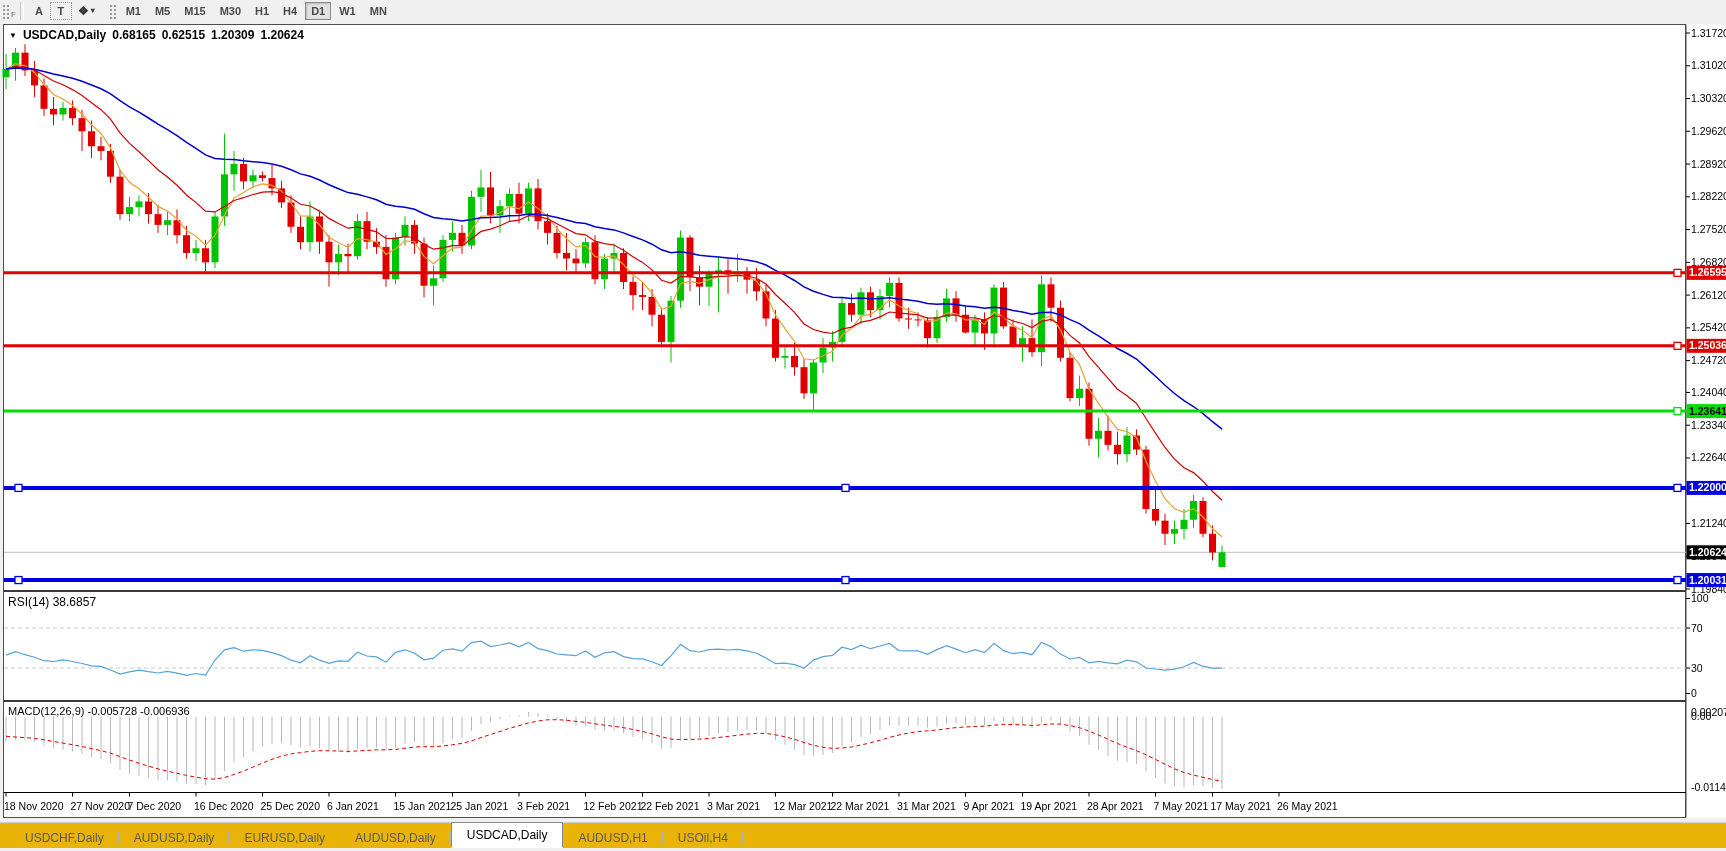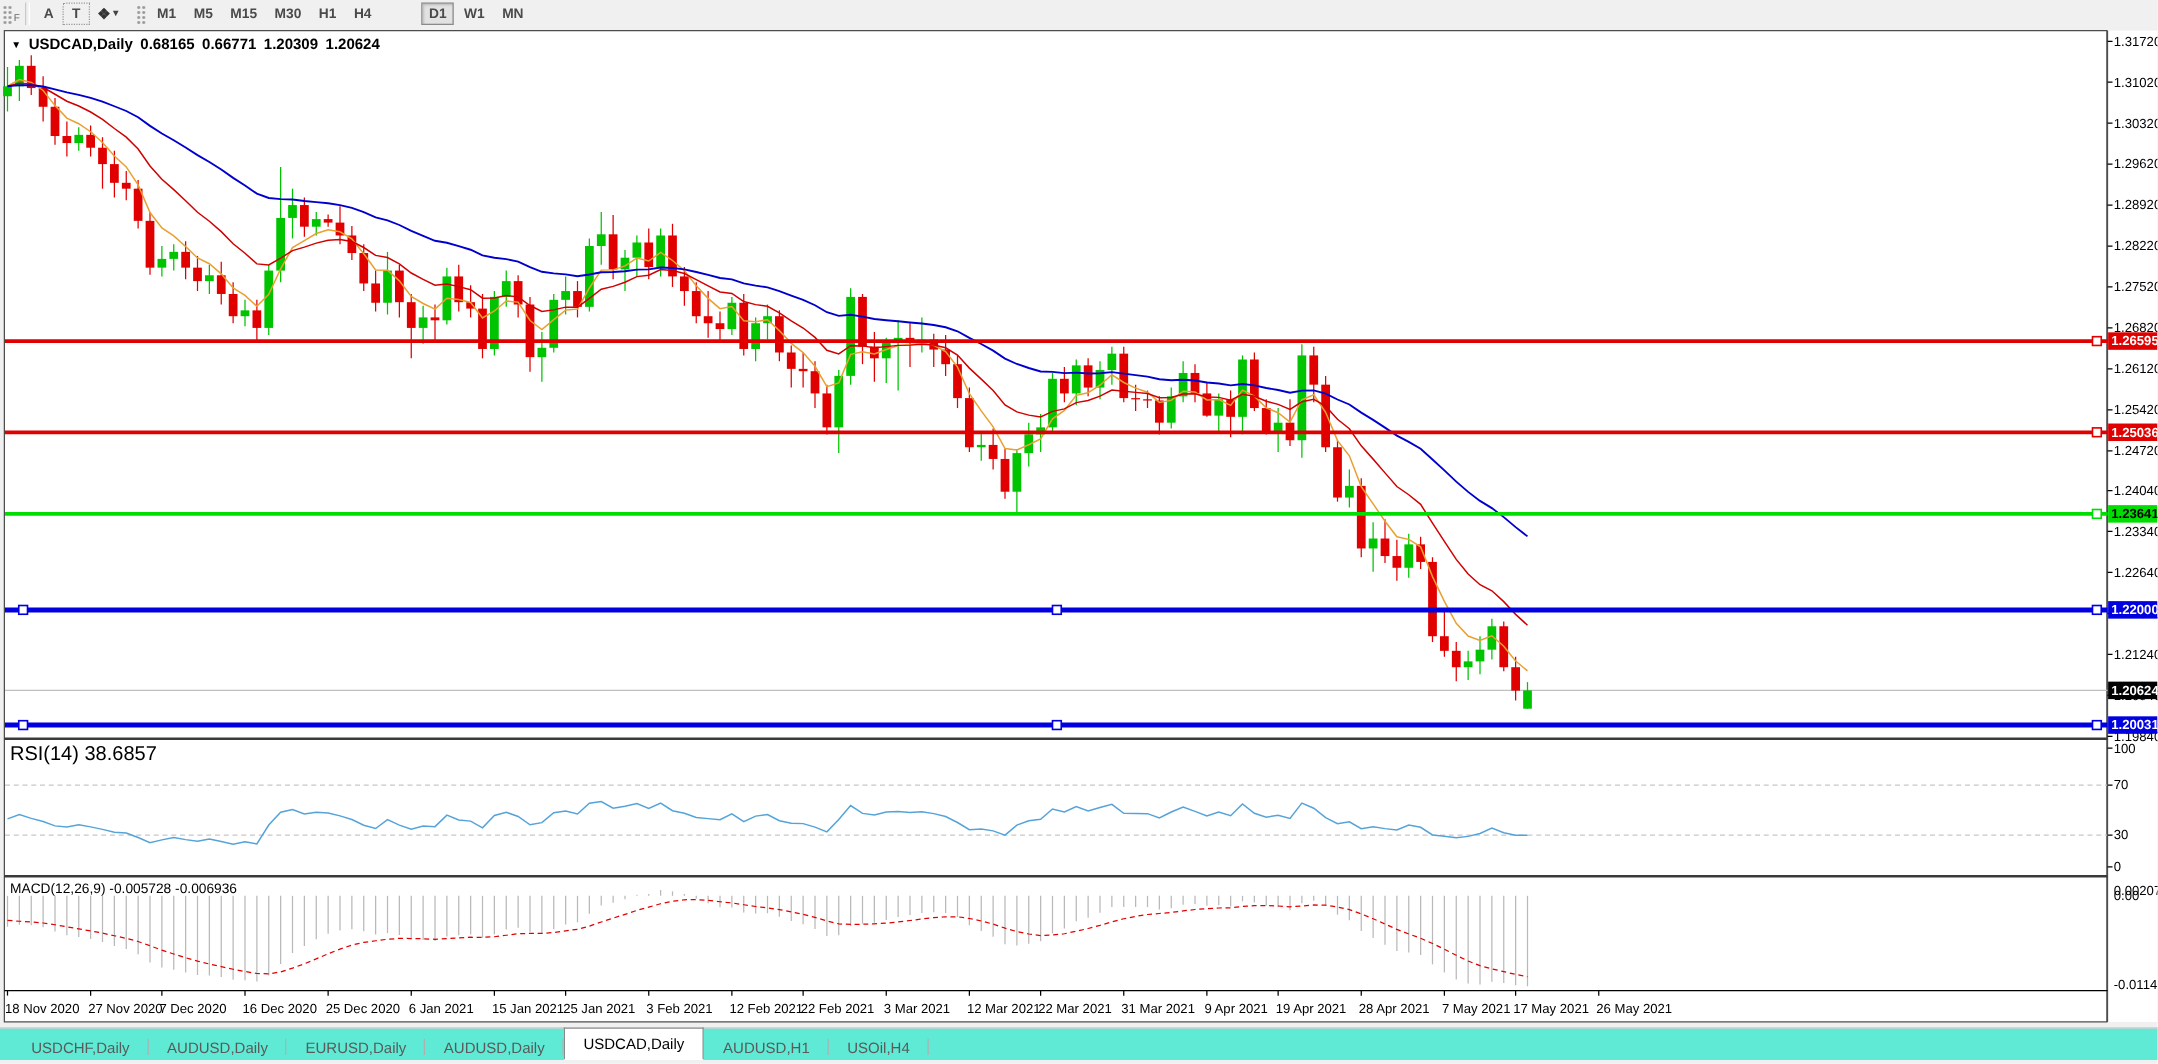--- a/index.html
+++ b/index.html
@@ -9,35 +9,35 @@
   .toolbar{position:absolute;top:0;left:0;width:1726px;height:21px;background:#f0f0f0;
            display:flex;align-items:center;z-index:3;}
   .grip{width:8px;height:16px;margin:2px 3px 0 2px;
         background-image:radial-gradient(circle,#9a9a9a 1px,transparent 1.3px);
         background-size:4px 4px;}
   .grip-f{font-size:8px;color:#666;margin-left:-2px;margin-top:8px;}
   .tb-btn{height:18px;min-width:22px;border:1px solid transparent;background:transparent;
           color:#4a4a4a;font-family:"Liberation Sans",sans-serif;font-size:11px;font-weight:bold;
           display:flex;align-items:center;justify-content:center;padding:0 5px;cursor:default;}
   .tb-btn.pressed{background:#e2e2e2;border:1px solid #8a8a8a;
-                  box-shadow:inset 1px 1px 2px rgba(0,0,0,.18);margin-left:32px;}
+                  box-shadow:inset 1px 1px 2px rgba(0,0,0,.18);}
   .tb-btn.dotted{border:1px dotted #9a9a9a;font-weight:bold;}
   .sep{width:2px;height:18px;border-left:1px solid #c9c9c9;border-right:1px solid #ffffff;margin:0 4px;}
   .caret{font-size:8px;color:#444;margin-left:2px;}
   .obj-ic{font-size:12px;color:#333;}
   
   .overlay{position:absolute;z-index:4;color:#000;white-space:nowrap;}
   #title-row{left:9px;top:28px;font-size:12px;font-weight:bold;display:flex;gap:6px;align-items:center;}
   #title-row .arr{font-size:8px;}
-  #rsi-label{left:8px;top:595px;font-size:16px;}
+  #rsi-label{left:8px;top:595px;font-size:12px;}
   #macd-label{left:8px;top:705px;font-size:11px;}
   
   #cv{position:absolute;left:0;top:0;z-index:1;}
   
-  .tabbar{position:absolute;left:0;top:822px;width:1726px;height:26px;background:#5eead4;
+  .tabbar{position:absolute;left:0;top:822px;width:1726px;height:26px;background:#eab308;
           border-top:1px solid #cfcfcf;display:flex;align-items:flex-end;z-index:3;padding-left:10px;box-sizing:border-box;}
   .tab{height:21px;display:flex;align-items:center;padding:0 15px;color:#5a5a5a;font-size:12px;
        position:relative;cursor:default;}
   .tab .tsep{position:absolute;right:0;top:4px;height:13px;width:1px;background:#b0b0b0;}
   .tab.active{background:#ffffff;border:1px solid #8a8a8a;border-bottom:1px solid #fff;height:24px;
               color:#000;z-index:2;}
 </style>
 </head>
 <body>
 
@@ -591,21 +591,21 @@
       <text x="1210.5" y="810" font-family="Liberation Sans, sans-serif" font-size="10.5px" fill="#000">17 May 2021</text>
       <line x1="1279" y1="792.5" x2="1279" y2="796.5" stroke="#000" stroke-width="1"></line>
       <text x="1277" y="810" font-family="Liberation Sans, sans-serif" font-size="10.5px" fill="#000">26 May 2021</text>
     </g>
   </svg>
 
 <div class="overlay" id="title-row">
   <span class="arr">▼</span>
   <span>USDCAD,Daily</span>
   <span>0.68165</span>
-  <span>0.66771</span>
+  <span>0.62515</span>
   <span>1.20309</span>
   <span>1.20624</span>
 </div>
 <div class="overlay" id="rsi-label">RSI(14) 38.6857</div>
 <div class="overlay" id="macd-label">MACD(12,26,9) -0.005728 -0.006936</div>
 
 <div class="tabbar" id="tabbar">
     <div class="tab">
       <span>USDCHF,Daily</span>
       <span class="tsep"></span>

